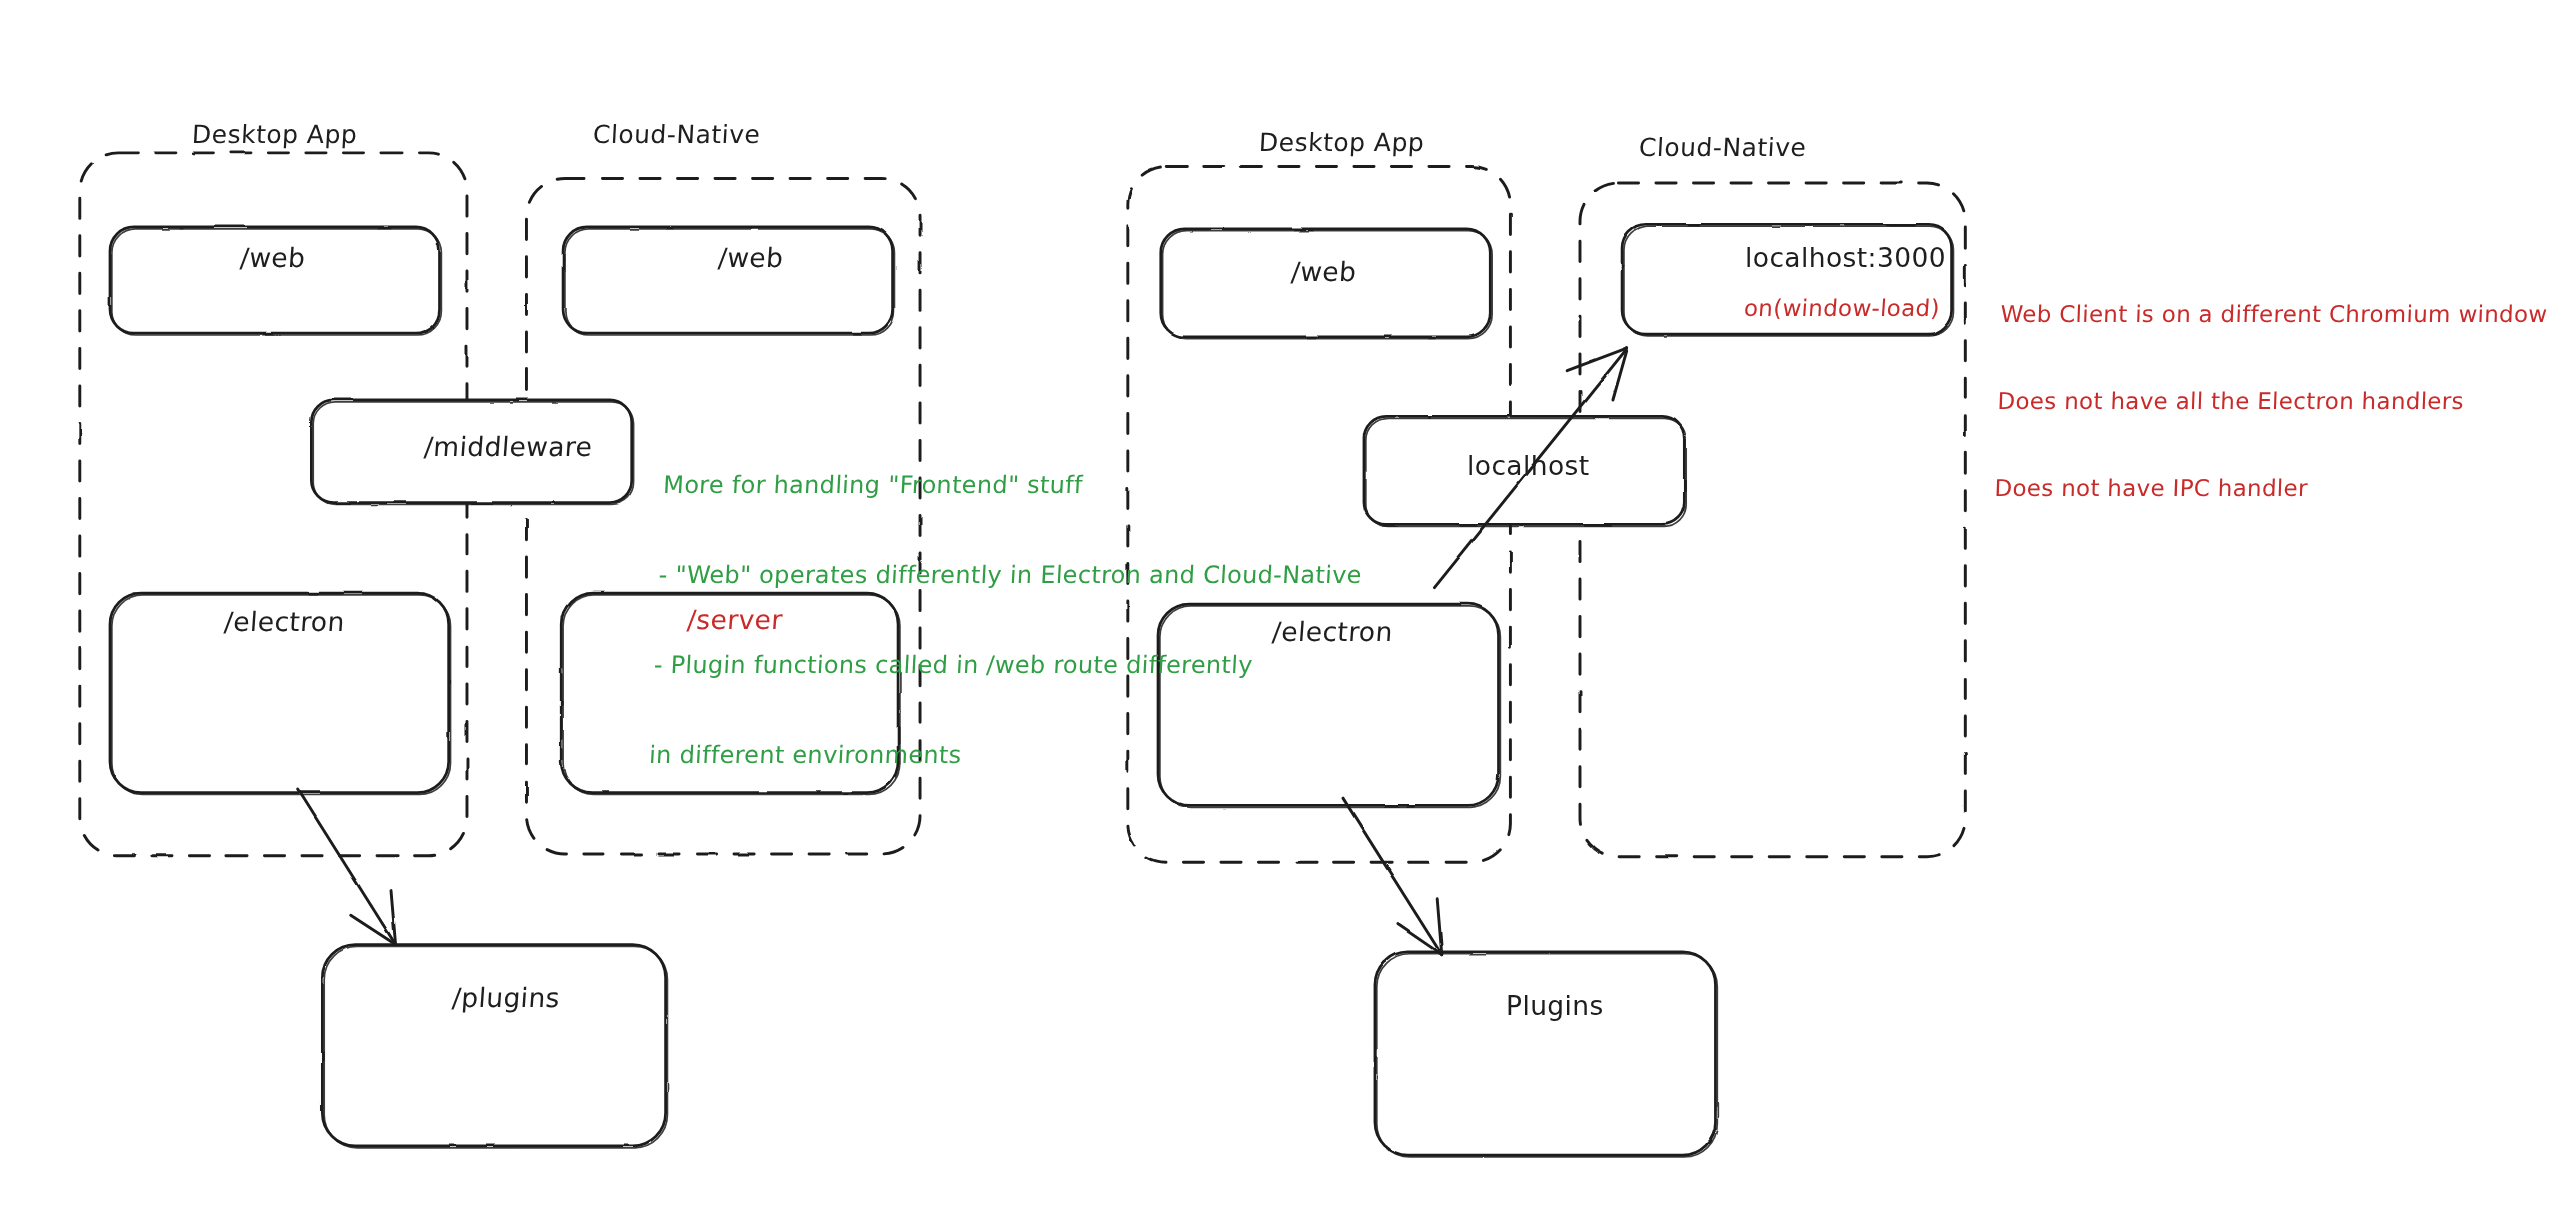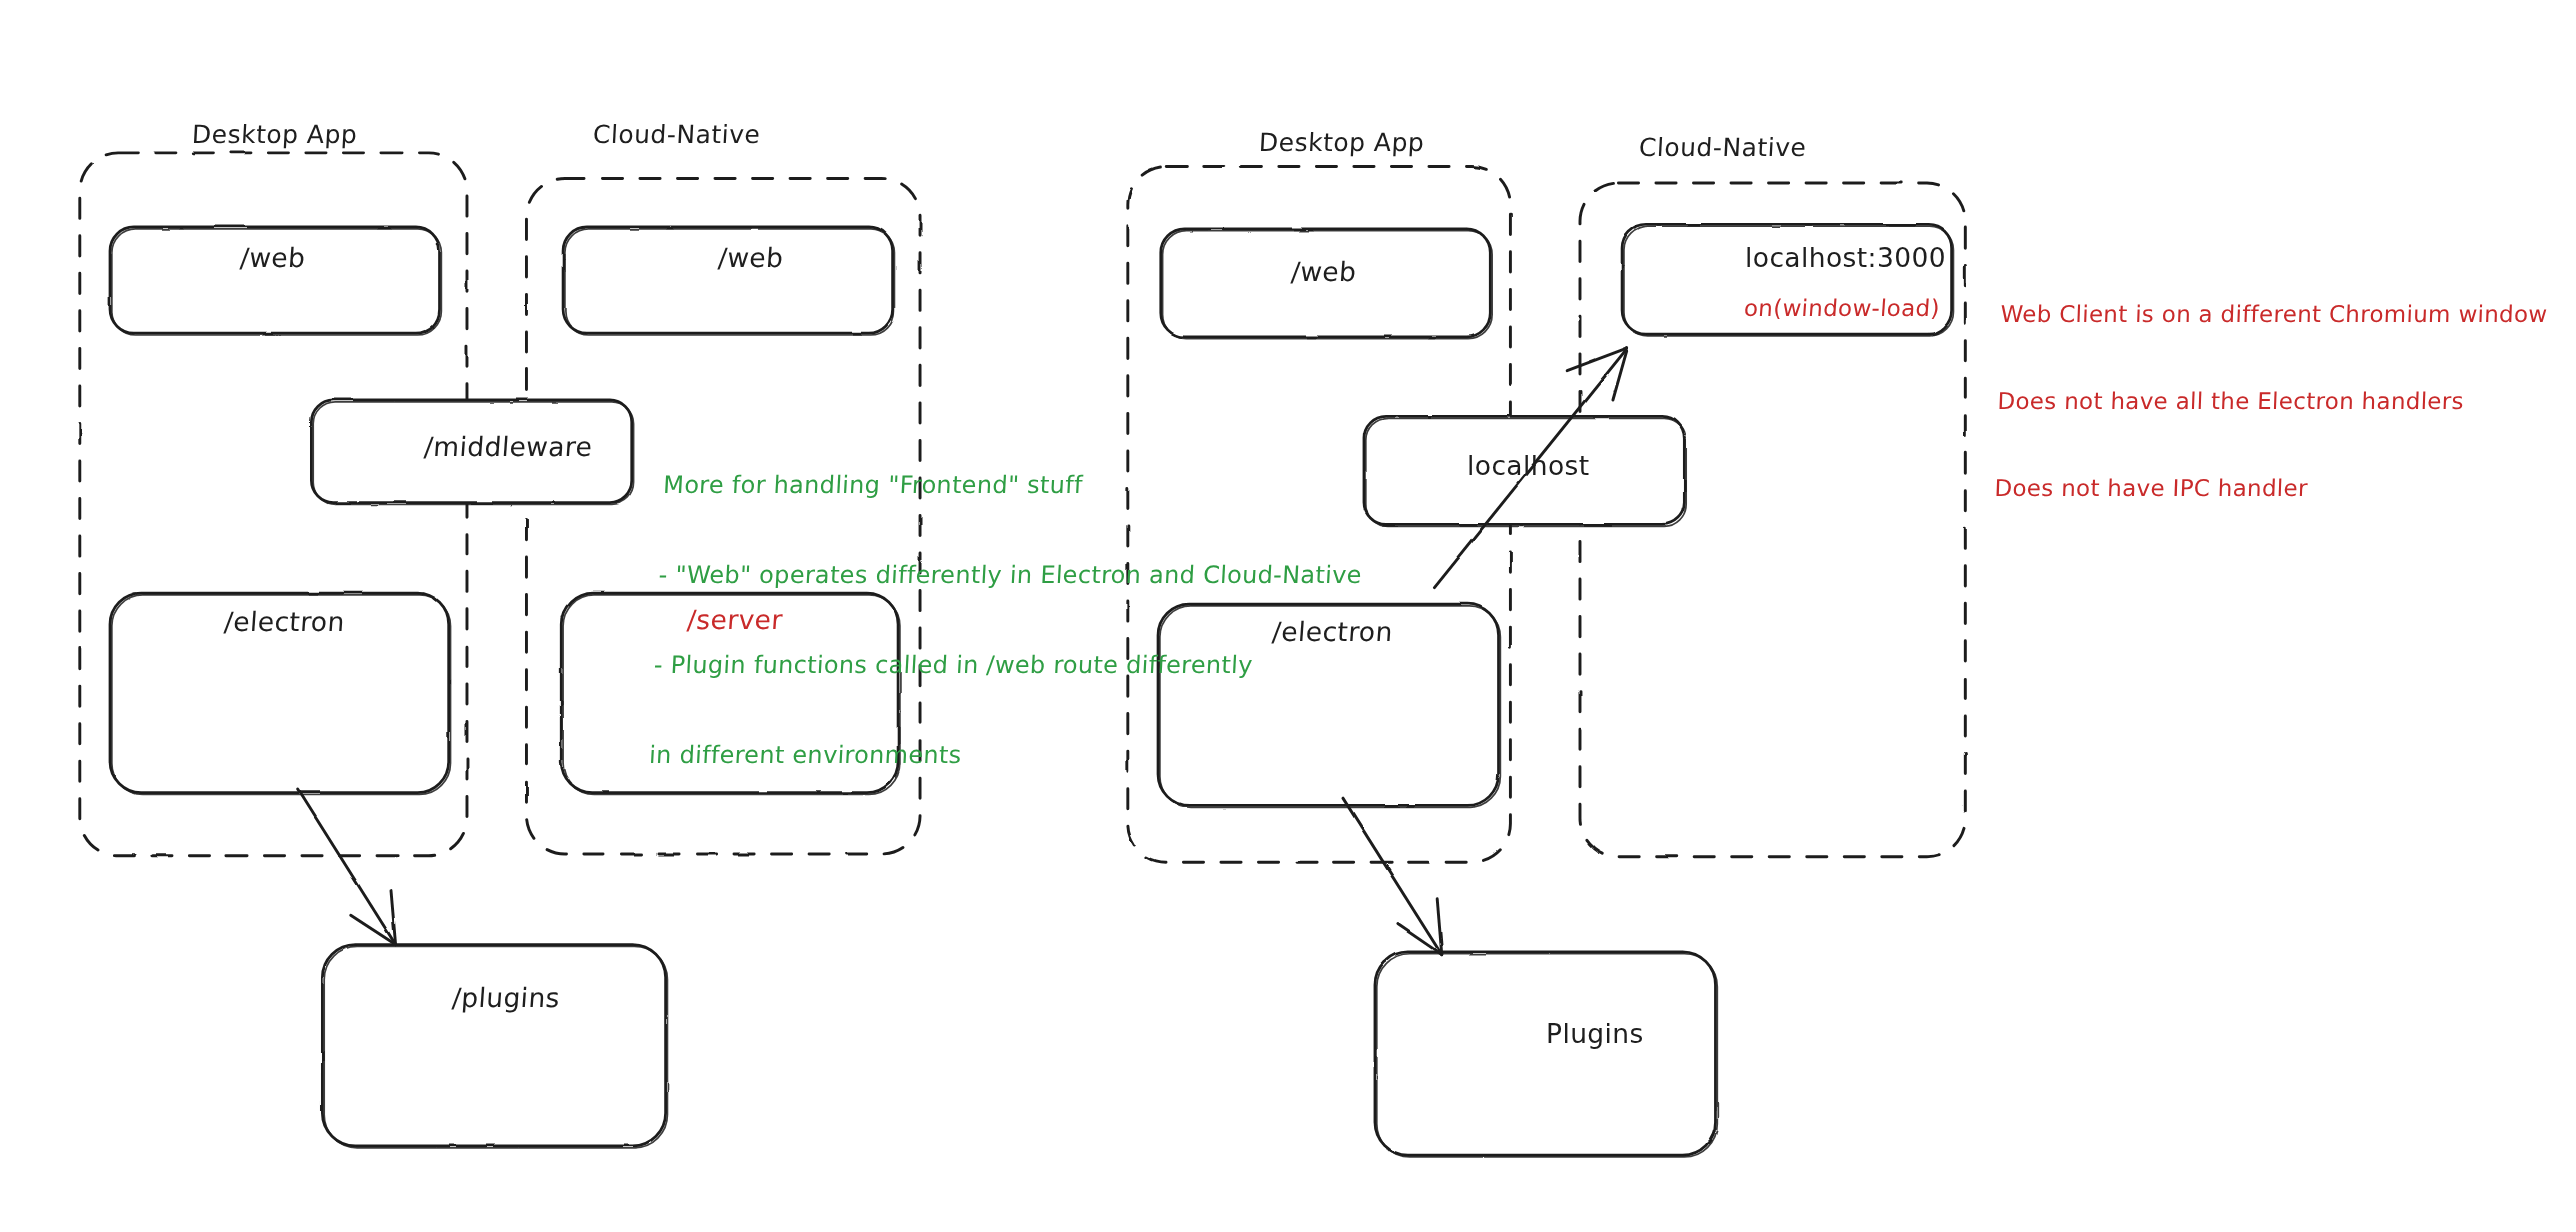--- a/index.html
+++ b/index.html
@@ -148,21 +148,21 @@
 <div class="lbl box-label" style="left:424px; top:434px;">/middleware</div>
 <div class="lbl box-label" style="left:224px; top:609px;">/electron</div>
 <div class="lbl box-label accent-red" style="left:687px; top:607px;">/server</div>
 <div class="lbl box-label" style="left:452px; top:985px;">/plugins</div>
 
 <div class="lbl box-label" style="left:1291px; top:259px;">/web</div>
 <div class="lbl box-label upright" style="left:1705px; top:245px;margin-left:40px;">localhost:3000</div>
 <div class="lbl sub-red" style="left:1744px; top:297px;">on(window-load)</div>
 <div class="lbl box-label upright" style="left:1467px; top:453px;">localhost</div>
 <div class="lbl box-label" style="left:1272px; top:619px;">/electron</div>
-<div class="lbl box-label upright" style="left:1506px; top:1021px;margin-left:40px;">Plugins</div>
+<div class="lbl box-label upright" style="left:1506px; top:993px;">Plugins</div>
 
 <div class="lbl note-green" style="left:657px; top:410px;">
   <div>More for handling "Frontend" stuff</div>
   <div>- "Web" operates differently in Electron and Cloud-Native</div>
   <div>- Plugin functions called in /web route differently</div>
   <div>in different environments</div>
 </div>
 
 <div class="lbl note-red" style="left:1998px; top:242px;">
   <div>Web Client is on a different Chromium window</div>

